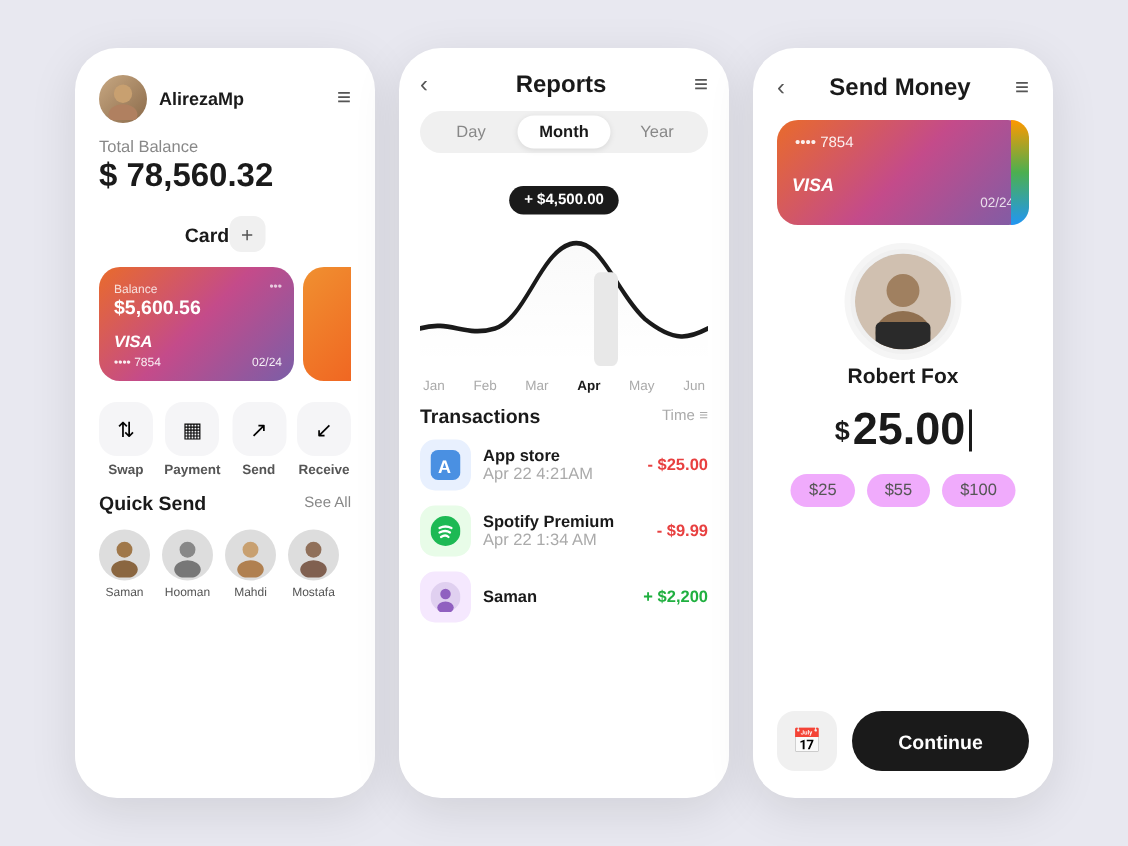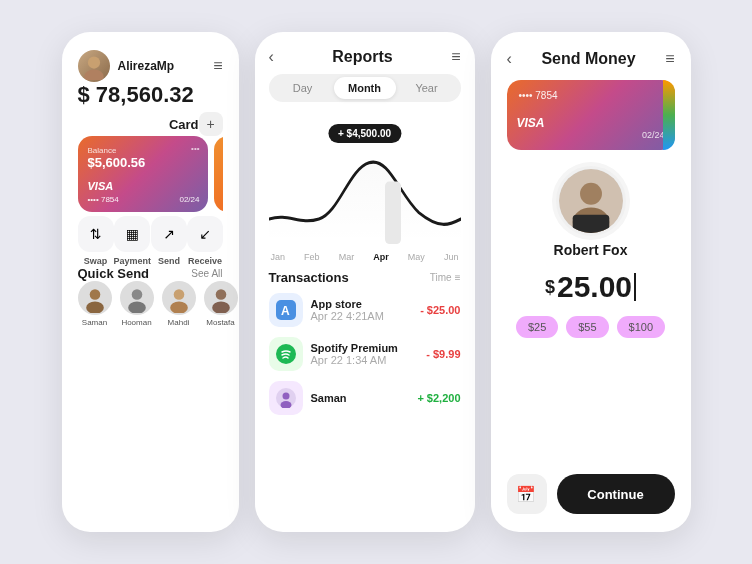--- a/index.html
+++ b/index.html
@@ -17,26 +17,26 @@
 
     
     .panel {
       background: #fff;
       border-radius: 28px;
       overflow: hidden;
       position: relative;
       box-shadow: 0 8px 32px rgba(0,0,0,0.10);
     }
     .panel-left {
-      width: 177px;
+      width: 200px;
       height: 500px;
       padding: 18px 16px;
       display: flex;
       flex-direction: column;
-      gap: 0;
+      gap: 10px;
     }
     .panel-center {
       width: 220px;
       height: 500px;
       padding: 16px 14px;
       display: flex;
       flex-direction: column;
       gap: 8px;
     }
     .panel-right {
@@ -69,21 +69,21 @@
     .avatar-sm svg { width: 28px; height: 28px; }
     .username { font-size: 12px; font-weight: 600; color: #1a1a1a; }
     .menu-icon { font-size: 16px; color: #555; cursor: pointer; }
 
     .balance-label { font-size: 11px; color: #888; }
     .balance-amount { font-size: 22px; font-weight: 700; color: #1a1a1a; }
 
     .section-header {
       display: flex;
       align-items: center;
-      justify-content: flex-end;
+      justify-content: center;
       margin-top: 4px;
     }
     .section-title { font-size: 13px; font-weight: 600; color: #1a1a1a; }
     .add-btn {
       width: 24px; height: 24px;
       border-radius: 8px;
       background: #f0f0f0;
       border: none;
       cursor: pointer;
       display: flex; align-items: center; justify-content: center;
@@ -395,20 +395,21 @@
           <circle cx="16" cy="12" r="7" fill="#c8a070"></circle>
           <ellipse cx="16" cy="28" rx="11" ry="8" fill="#b08060"></ellipse>
         </svg>
       </div>
       <span class="username">AlirezaMp</span>
     </div>
     <span class="menu-icon">≡</span>
   </div>
 
   <div>
+    <div class="balance-label">Total Balance</div>
     <div class="balance-amount">$ 78,560.32</div>
   </div>
 
   <div class="section-header">
     <span class="section-title">Card</span>
     <button class="add-btn">+</button>
   </div>
 
   <div class="cards-row">
     <div class="credit-card">

